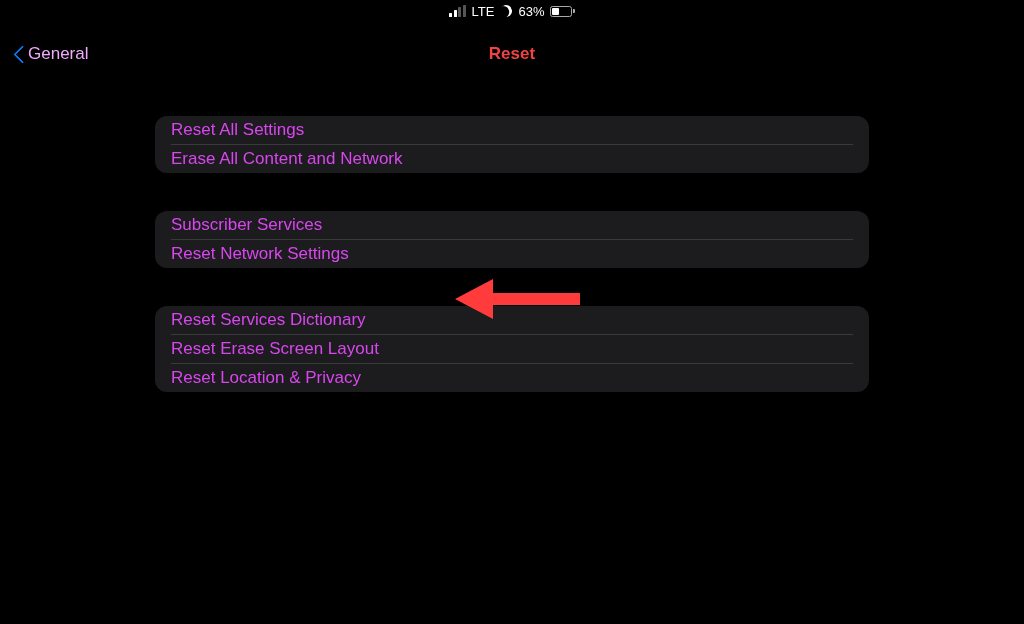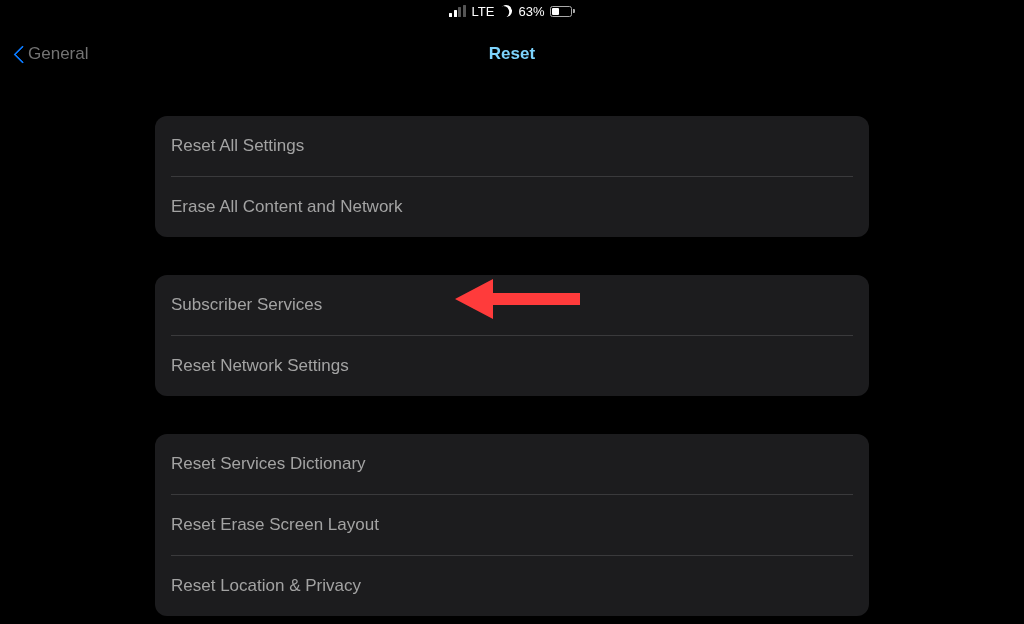--- a/index.html
+++ b/index.html
@@ -86,21 +86,21 @@
       display: flex;
       align-items: center;
       position: relative;
       height: 44px;
       padding: 0 12px;
       margin-top: 10px;
     }
     .back-button {
       display: flex;
       align-items: flex-start;
-      color: #737373;
+      color: #f0abfc;
       font-size: 17px;
       gap: 4px;
     }
     .chevron-left {
       width: 12px;
       height: 20px;
       position: relative;
     }
     .chevron-left::before {
       content: '';
@@ -111,39 +111,39 @@
       border-bottom: 2.5px solid #0a7aff;
       transform: rotate(45deg);
       left: 4px;
       top: 4px;
       border-radius: 1px;
     }
     .nav-title {
       position: absolute;
       left: 50%;
       transform: translateX(-50%);
-      color: #7dd3fc;
+      color: #ef4444;
       font-size: 17px;
       font-weight: 600;
     }
     .content {
       padding: 40px 0 0 0;
     }
     .group {
       margin: 0 155px 38px 155px;
       background: #1c1c1e;
       border-radius: 12px;
       overflow: hidden;
     }
     .cell {
       padding: 0 16px;
     }
     .cell-inner {
-      padding: 20px 0;
-      color: #a3a3a3;
+      padding: 4px 0;
+      color: #d946ef;
       font-size: 17px;
     }
     .cell:not(:last-child) .cell-inner {
       border-bottom: 0.5px solid #3a3a3c;
     }
     .arrow-annotation {
       position: absolute;
       left: 455px;
       top: 279px;
       pointer-events: none;

